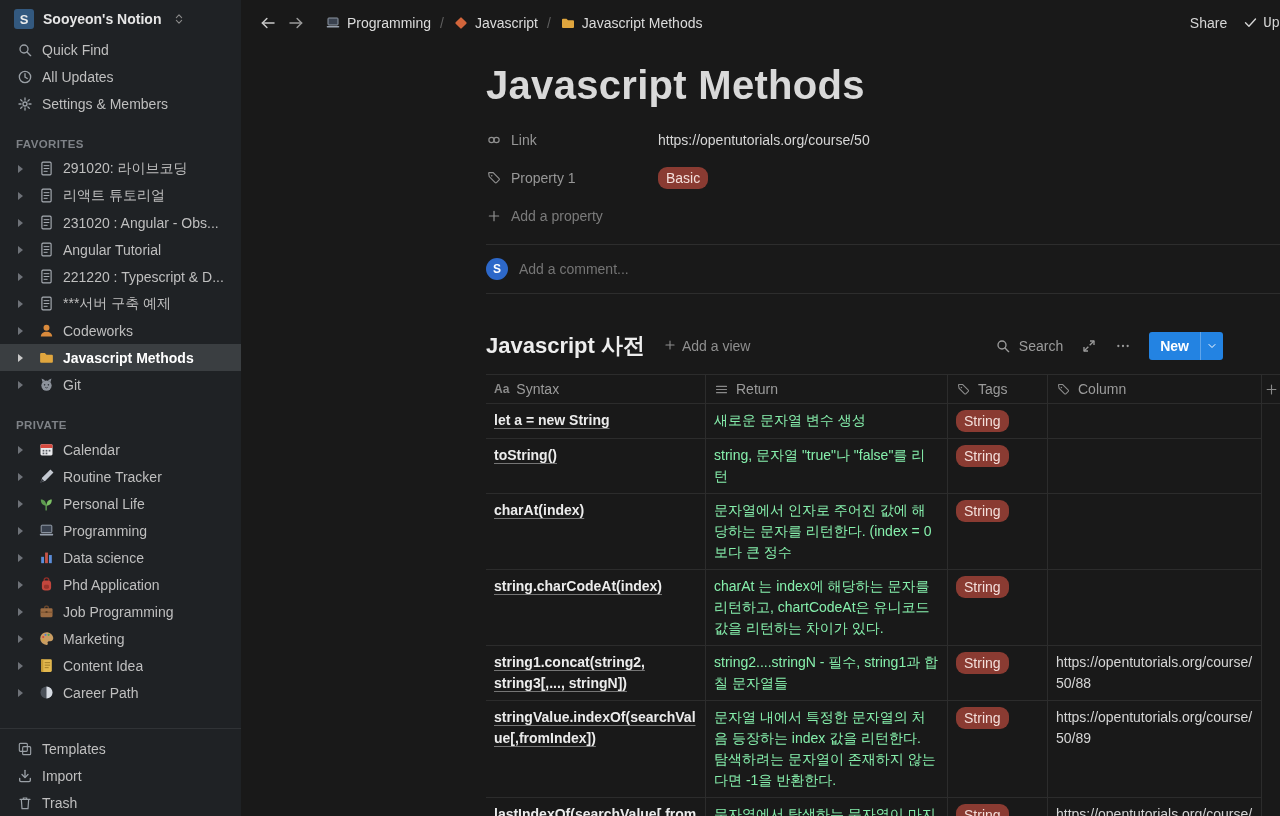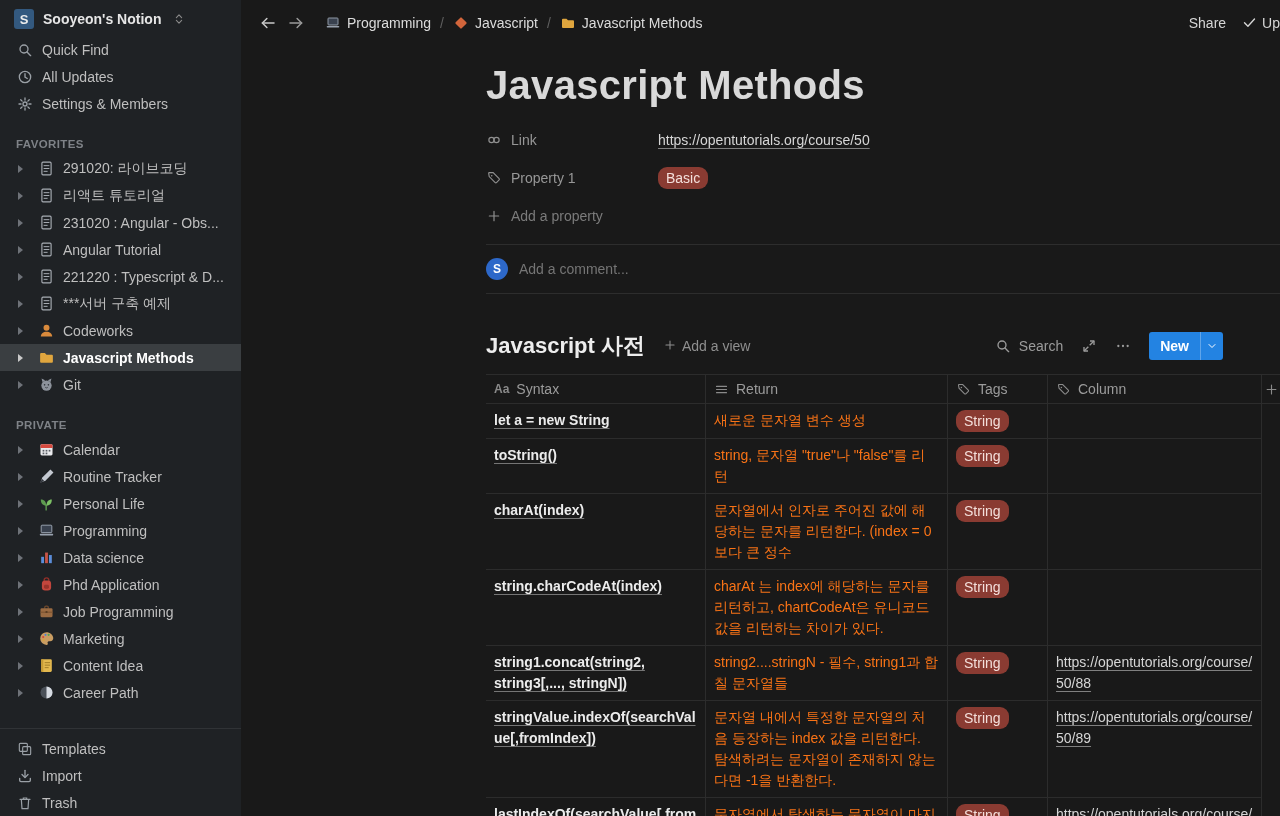--- a/index.html
+++ b/index.html
@@ -37,31 +37,31 @@
   .main { flex:1; min-width:0; display:flex; flex-direction:column; }
   .topbar { height:45px; min-height:45px; display:flex; align-items:center; padding:0 0 0 18px; gap:10px; }
   .nav-btn { color:#C9C9C9; cursor:pointer; }
   .nav-btn.fwd { color:#9A9A9A; }
   .nav-btn .ic { width:18px; height:18px; }
   .crumbs { display:flex; align-items:center; gap:9px; margin-left:10px; }
   .crumb { display:flex; align-items:center; gap:6px; color:#DCDCDC; cursor:pointer; }
   .crumb-sep { color:#5F5F5F; }
   .topbar-right { margin-left:auto; display:flex; align-items:center; gap:16px; }
   .share { color:#D6D6D6; cursor:pointer; }
-  .updates { display:flex; align-items:center; gap:5px; color:#D6D6D6; cursor:pointer; }
+  .updates { display:flex; align-items:center; gap:5px; color:#D6D6D6; cursor:pointer;font-family:Liberation Mono, monospace; }
   .updates .ic { width:15px; height:15px; }
 
   .content { flex:1; overflow:hidden; padding-left:245px; }
   .page-title { font-size:40px; line-height:46px; font-weight:700; color:#D9D9D9; margin:17px 0 13px 0; letter-spacing:0.3px; cursor:text; }
 
   .prop-row { display:flex; align-items:center; height:38px; }
   .prop-key { display:flex; align-items:center; gap:9px; width:172px; color:#979797; cursor:pointer; flex:none; }
   .prop-key .ic { color:#8F8F8F; }
   .prop-value { color:#D6D6D6; cursor:pointer; }
-  .url { text-decoration:underline; text-decoration-color:rgba(255,255,255,0.45); text-underline-offset:2.5px; }
+  .url { text-decoration-color:rgba(255,255,255,0.45); text-underline-offset:2.5px; }
   .chip { display:inline-block; background:#8A3B32; color:#F4DFDB; padding:1px 8px; border-radius:9px; line-height:20px; font-size:14px; }
   .add-prop { color:#7B7B7B; cursor:pointer; }
   .add-prop .prop-key { color:#7B7B7B; width:auto; }
 
   .comment-section { margin-top:9px; border-top:1px solid rgba(255,255,255,0.09); border-bottom:1px solid rgba(255,255,255,0.09); padding:13px 0; display:flex; align-items:center; gap:11px; }
   .avatar { width:22px; height:22px; border-radius:50%; background:#2D68C9; color:#fff; font-size:12px; font-weight:700; display:flex; align-items:center; justify-content:center; flex:none; }
   .comment-ph { color:#757575; cursor:text; flex:1; }
 
   .coll-header { display:flex; align-items:center; margin-top:37px; padding-right:57px; }
   .coll-title { font-size:22px; font-weight:700; color:#EDEDED; margin:0; cursor:text; }
@@ -78,21 +78,21 @@
   .thead, .trow { display:grid; grid-template-columns:220px 242px 100px 214px 18px; }
   .thead { border-top:1px solid #2C2C2C; border-bottom:1px solid #2C2C2C; color:#9B9B9B; height:30px; }
   .th { display:flex; align-items:center; gap:7px; padding:0 8px; border-right:1px solid #2C2C2C; overflow:hidden; cursor:pointer; }
   .th .ic { width:15px; height:15px; color:#8A8A8A; flex:none; }
   .th-plus { justify-content:center; padding:0; border-right:none; }
   .aa { font-size:12px; color:#8A8A8A; font-weight:700; }
   .td { padding:6px 8px; border-right:1px solid #2C2C2C; border-bottom:1px solid #2C2C2C; line-height:21px; overflow:hidden; cursor:pointer; }
   .td-spacer { border:none; }
   .c-syntax { color:#ECECEC; font-weight:600; word-break:break-word; overflow-wrap:anywhere; }
   .c-syntax .syn { text-decoration:underline; text-decoration-color:rgba(255,255,255,0.4); text-underline-offset:2.5px; }
-  .c-return { color:#f97316; white-space:pre-wrap; }
+  .c-return { color:#86efac; white-space:pre-wrap; }
   .c-col { color:#D6D6D6; word-break:break-word; overflow-wrap:anywhere; }
 </style>
 </head>
 <body>
 
 <svg width="0" height="0" style="position:absolute">
 <defs>
 <symbol id="i-search" viewBox="0 0 24 24">
         <circle cx="10.5" cy="10.5" r="6" fill="none" stroke="currentColor" stroke-width="2"></circle>
         <line x1="15" y1="15" x2="20.5" y2="20.5" stroke="currentColor" stroke-width="2" stroke-linecap="round"></line>

